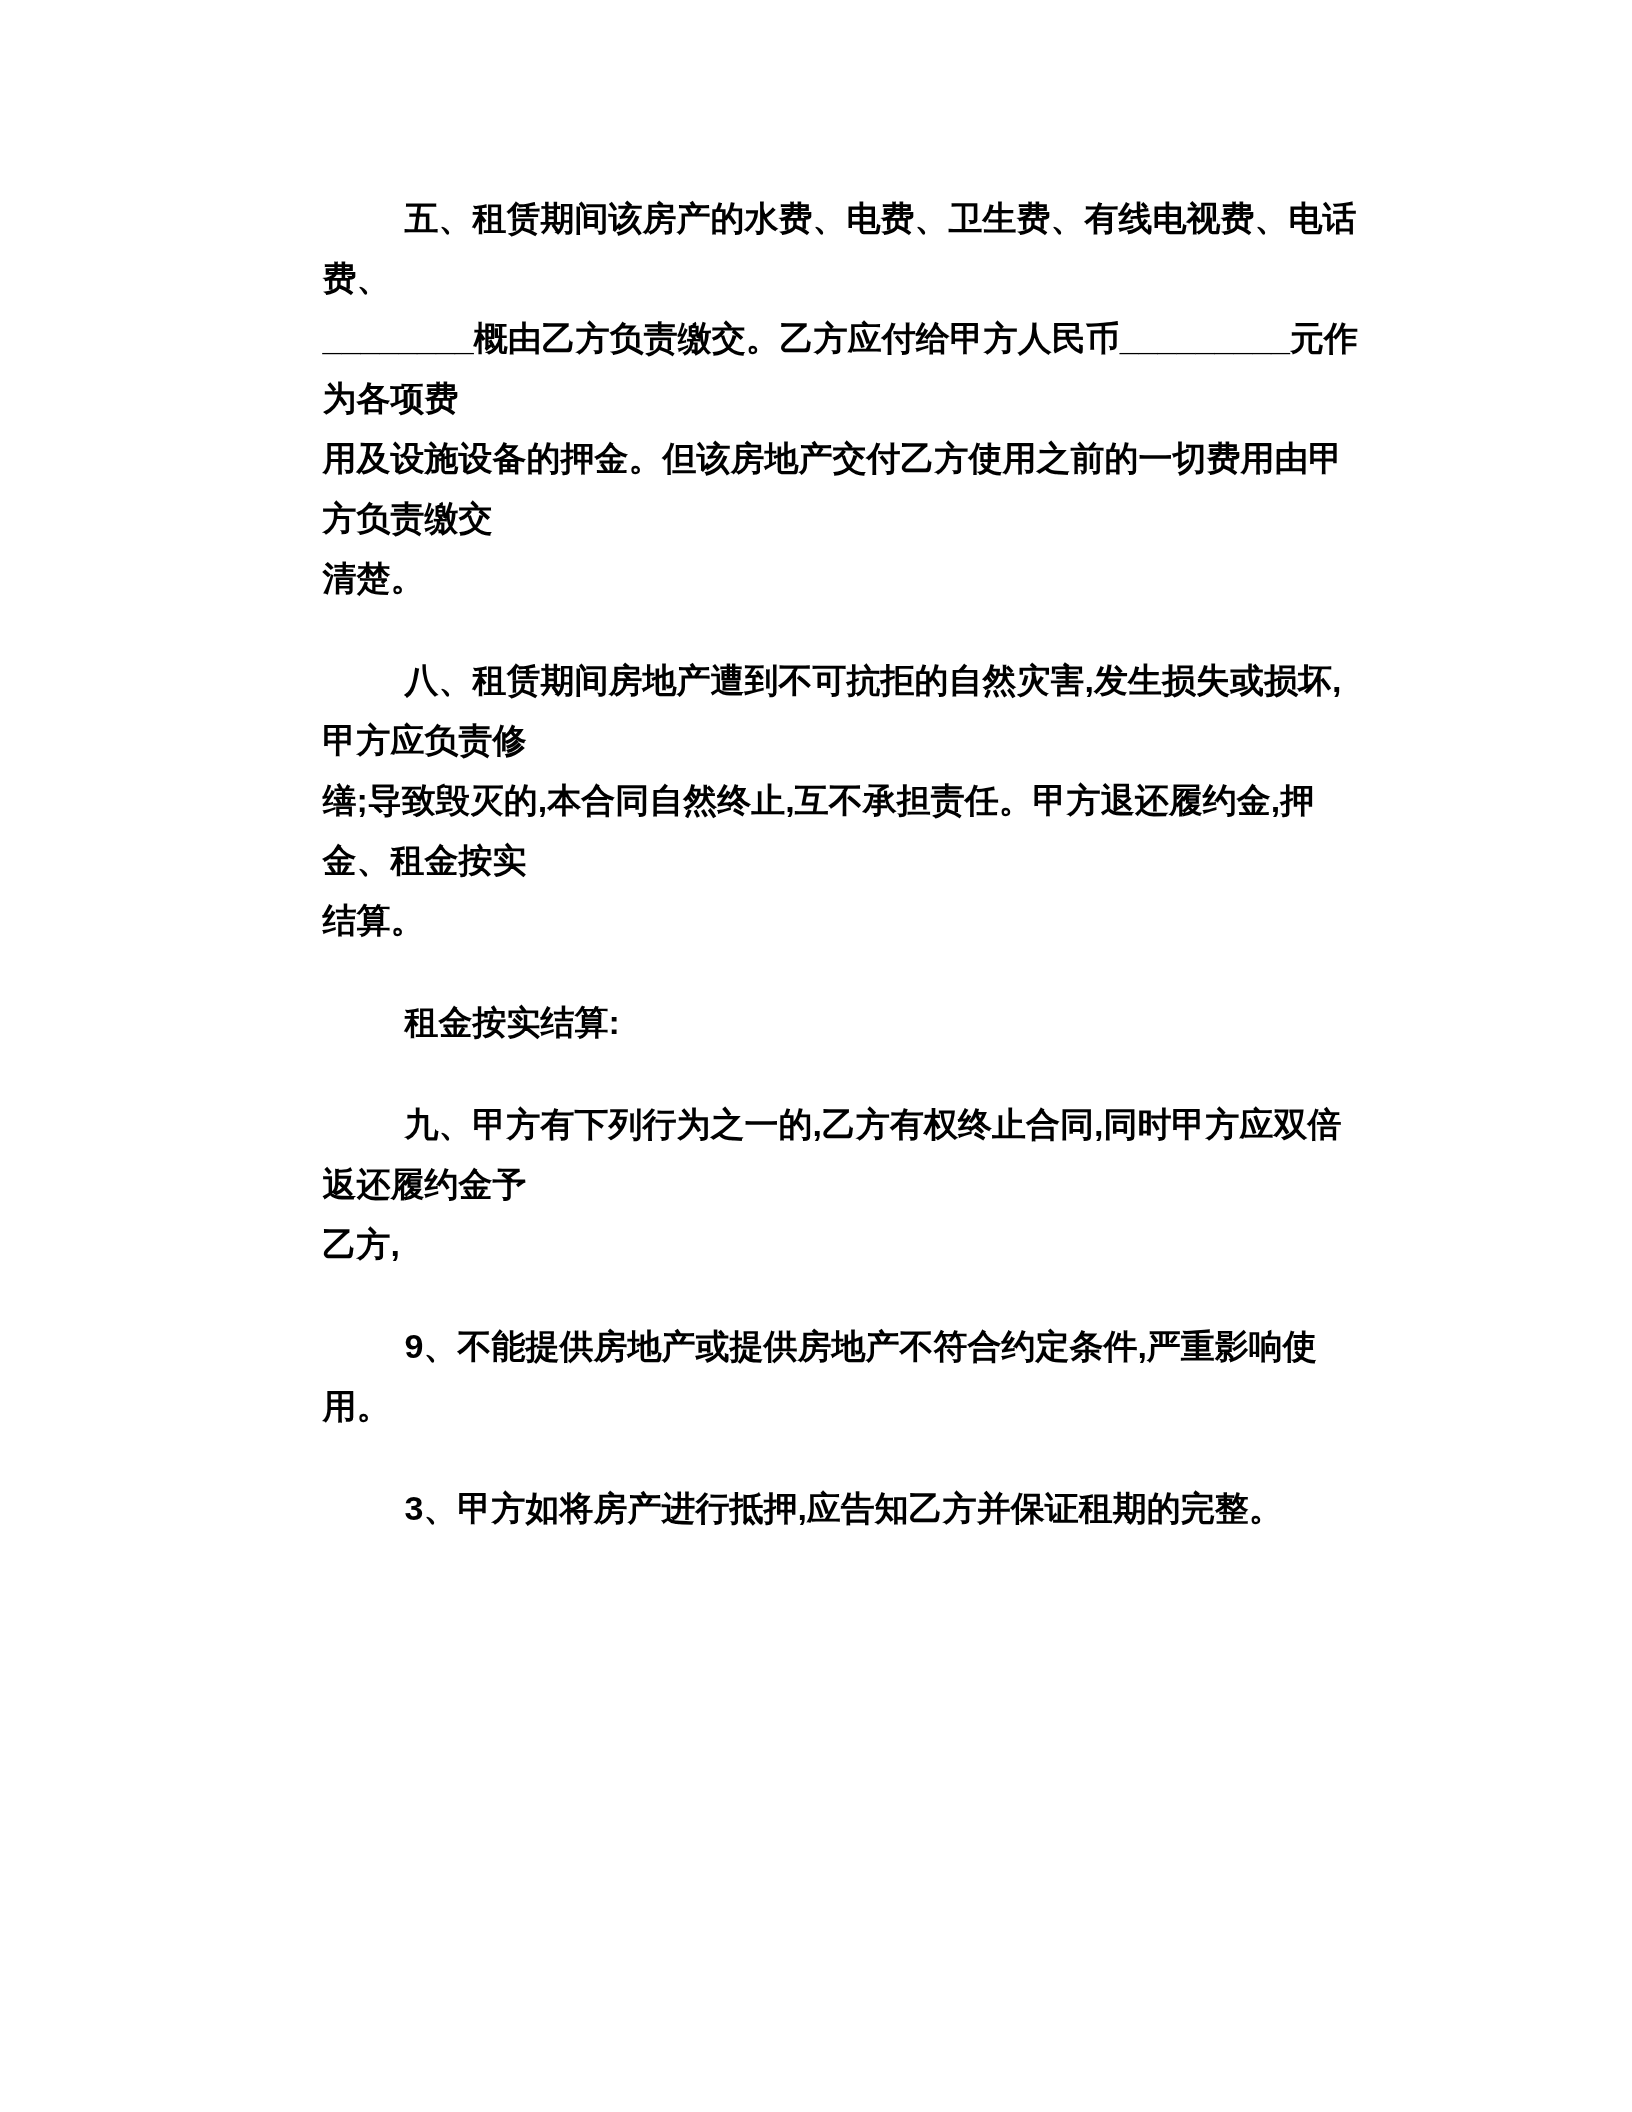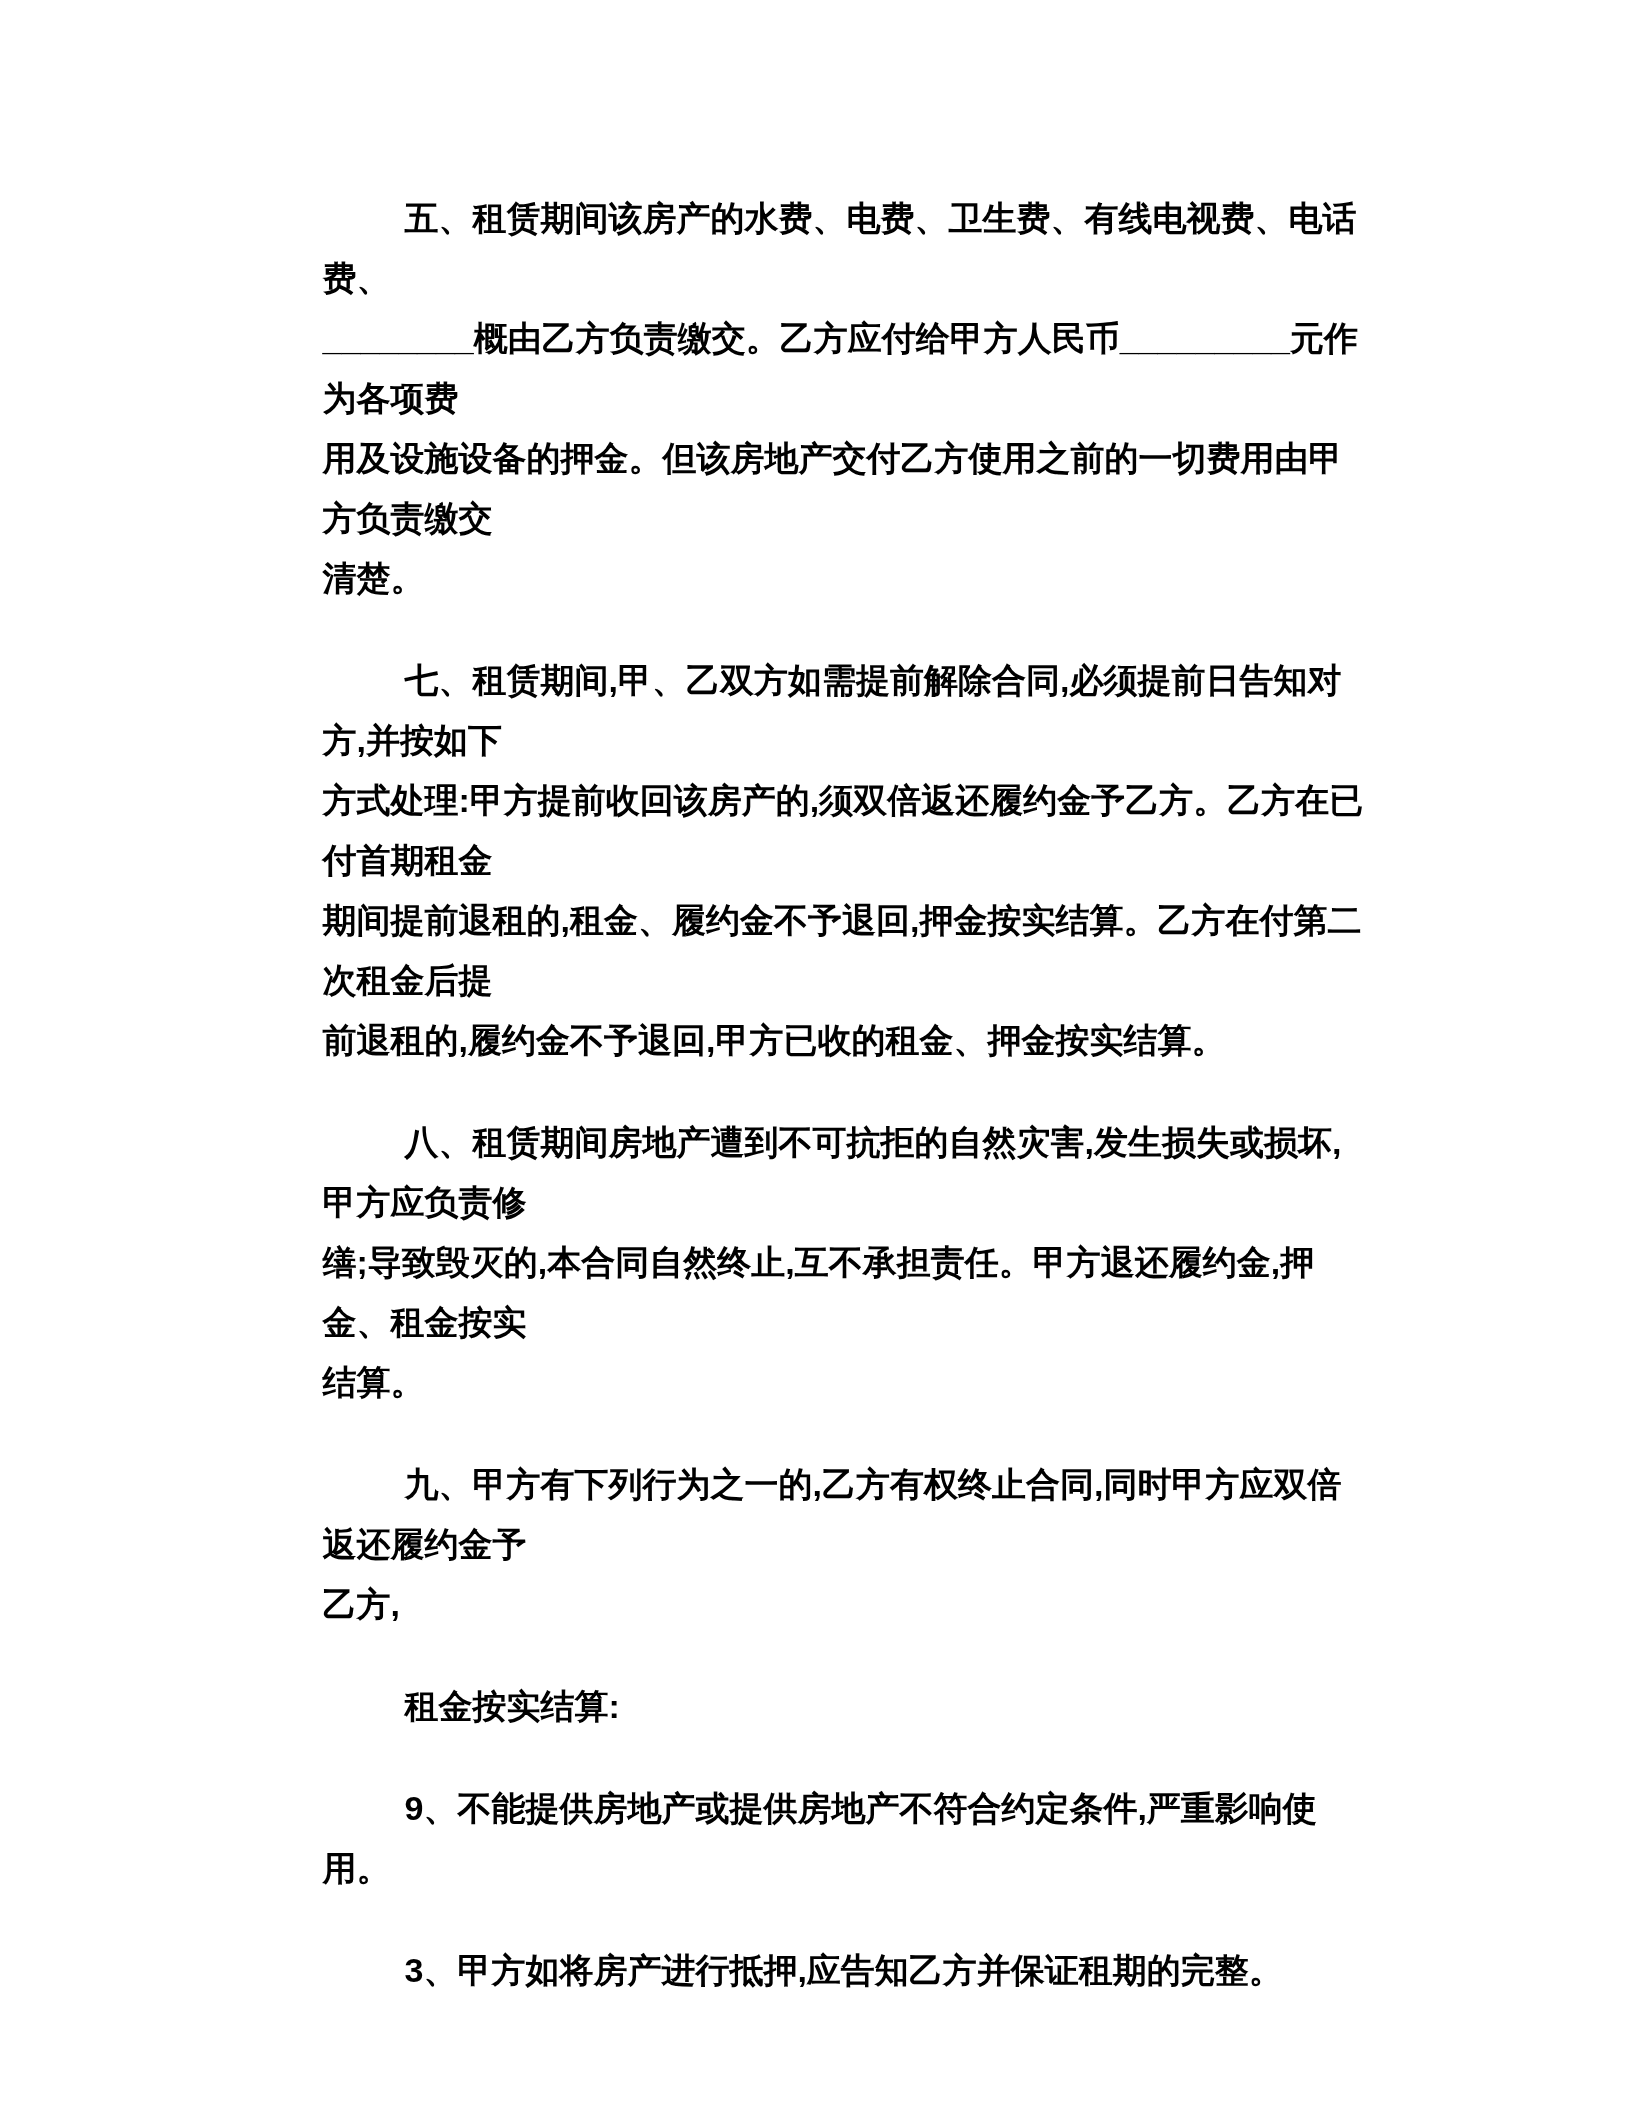--- a/index.html
+++ b/index.html
@@ -31,25 +31,21 @@
   }
 </style>
 </head>
 <body>
 
 <div class="page">
   <p>五、租赁期间该房产的水费、电费、卫生费、有线电视费、电话费、
 ________概由乙方负责缴交。乙方应付给甲方人民币_________元作为各项费
 用及设施设备的押金。但该房地产交付乙方使用之前的一切费用由甲方负责缴交
 清楚。</p>
-  <p>七、租赁期间,甲、乙双方如需提前解除合同,必须提前日告知对方,并按如下
-方式处理:甲方提前收回该房产的,须双倍返还履约金予乙方。乙方在已付首期租金
-期间提前退租的,租金、履约金不予退回,押金按实结算。乙方在付第二次租金后提
-前退租的,履约金不予退回,甲方已收的租金、押金按实结算。</p>
   <p>八、租赁期间房地产遭到不可抗拒的自然灾害,发生损失或损坏,甲方应负责修
 缮;导致毁灭的,本合同自然终止,互不承担责任。甲方退还履约金,押金、租金按实
 结算。</p>
+  <p>租金按实结算:</p>
   <p>九、甲方有下列行为之一的,乙方有权终止合同,同时甲方应双倍返还履约金予
 乙方,</p>
-  <p>租金按实结算:</p>
   <p>9、不能提供房地产或提供房地产不符合约定条件,严重影响使用。</p>
   <p>3、甲方如将房产进行抵押,应告知乙方并保证租期的完整。</p>
 </div>
 
 </body></html>

